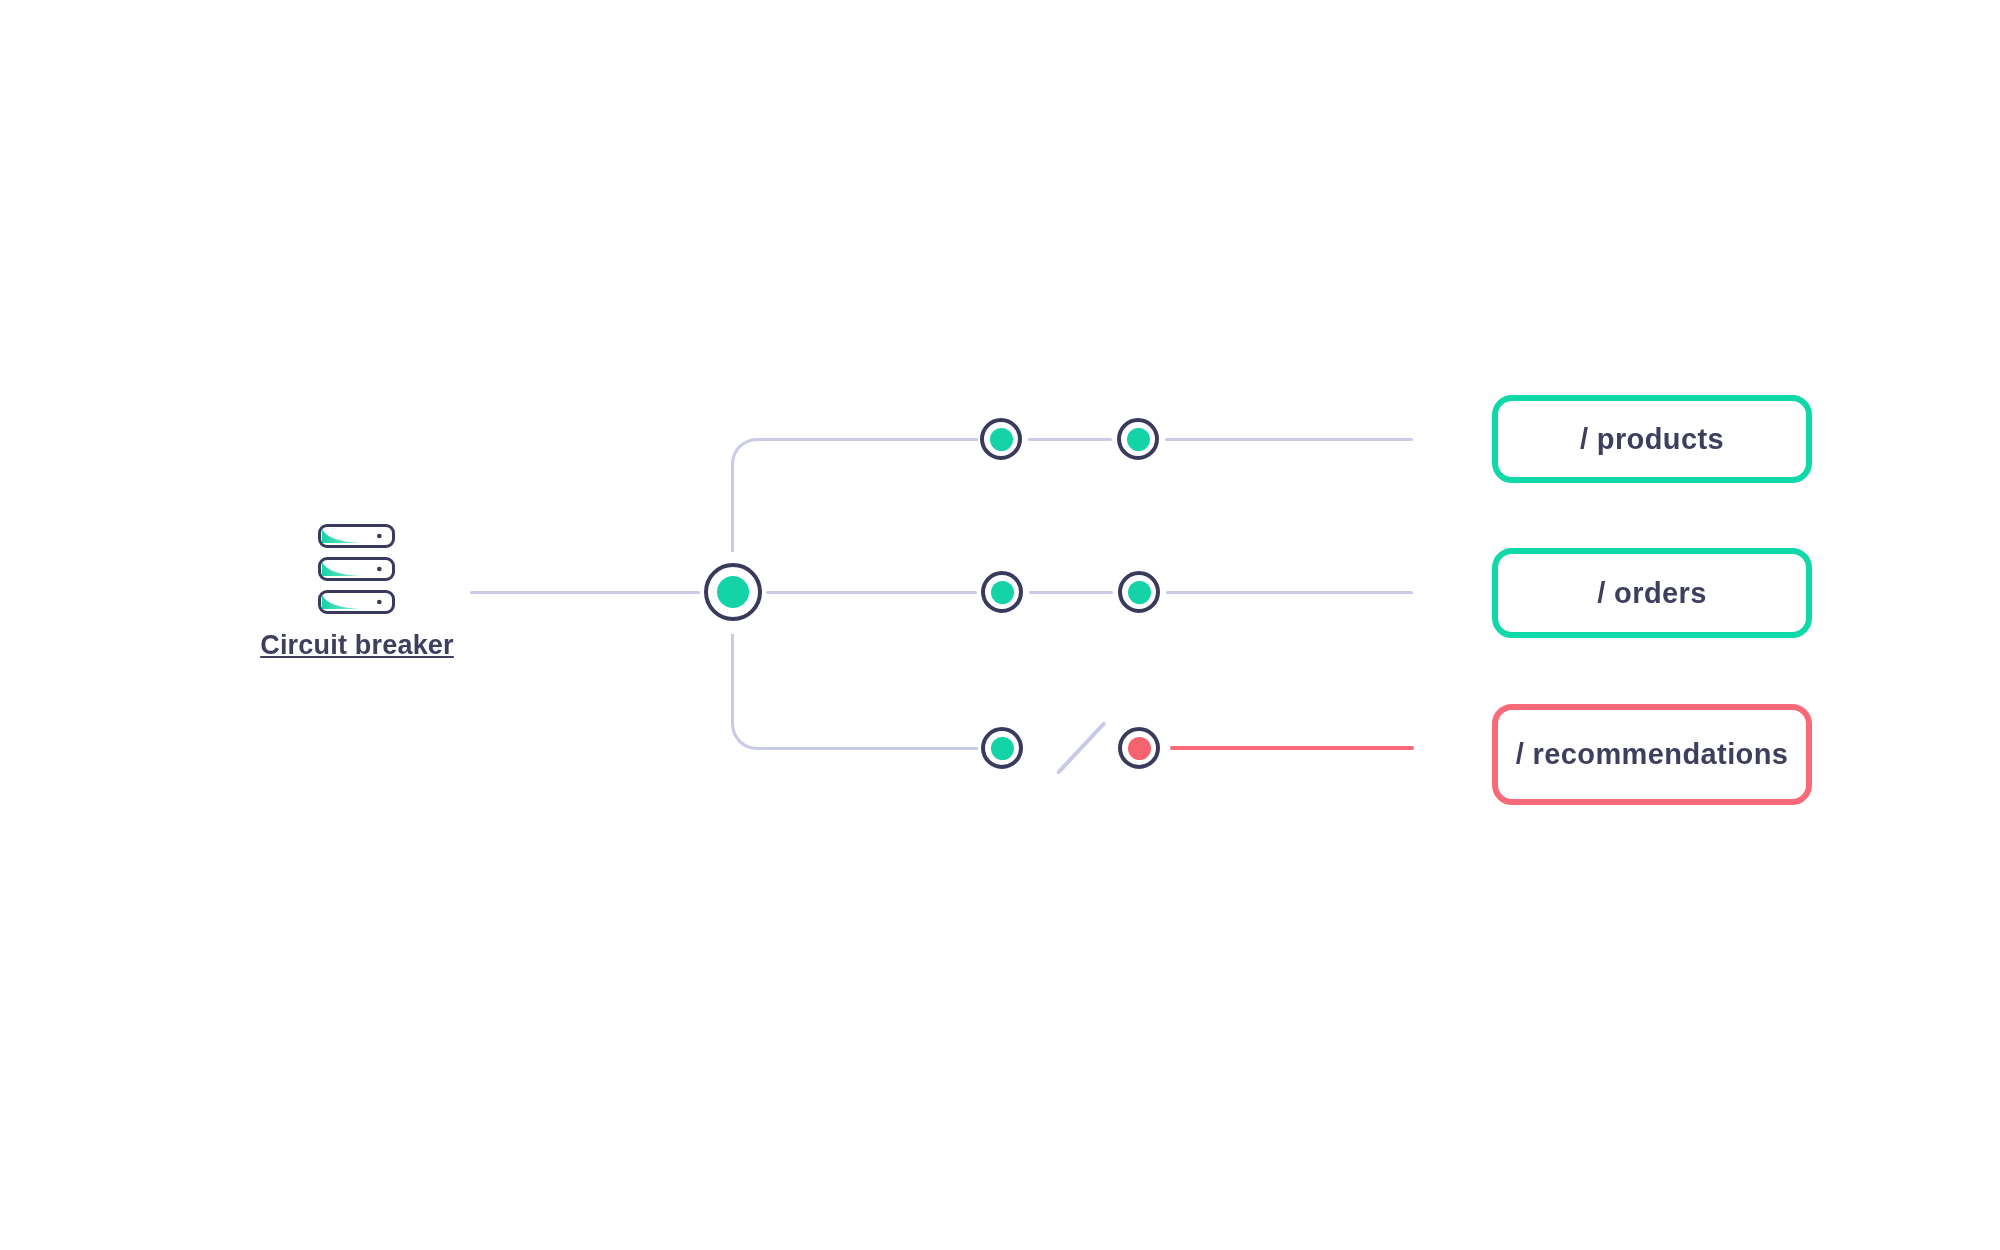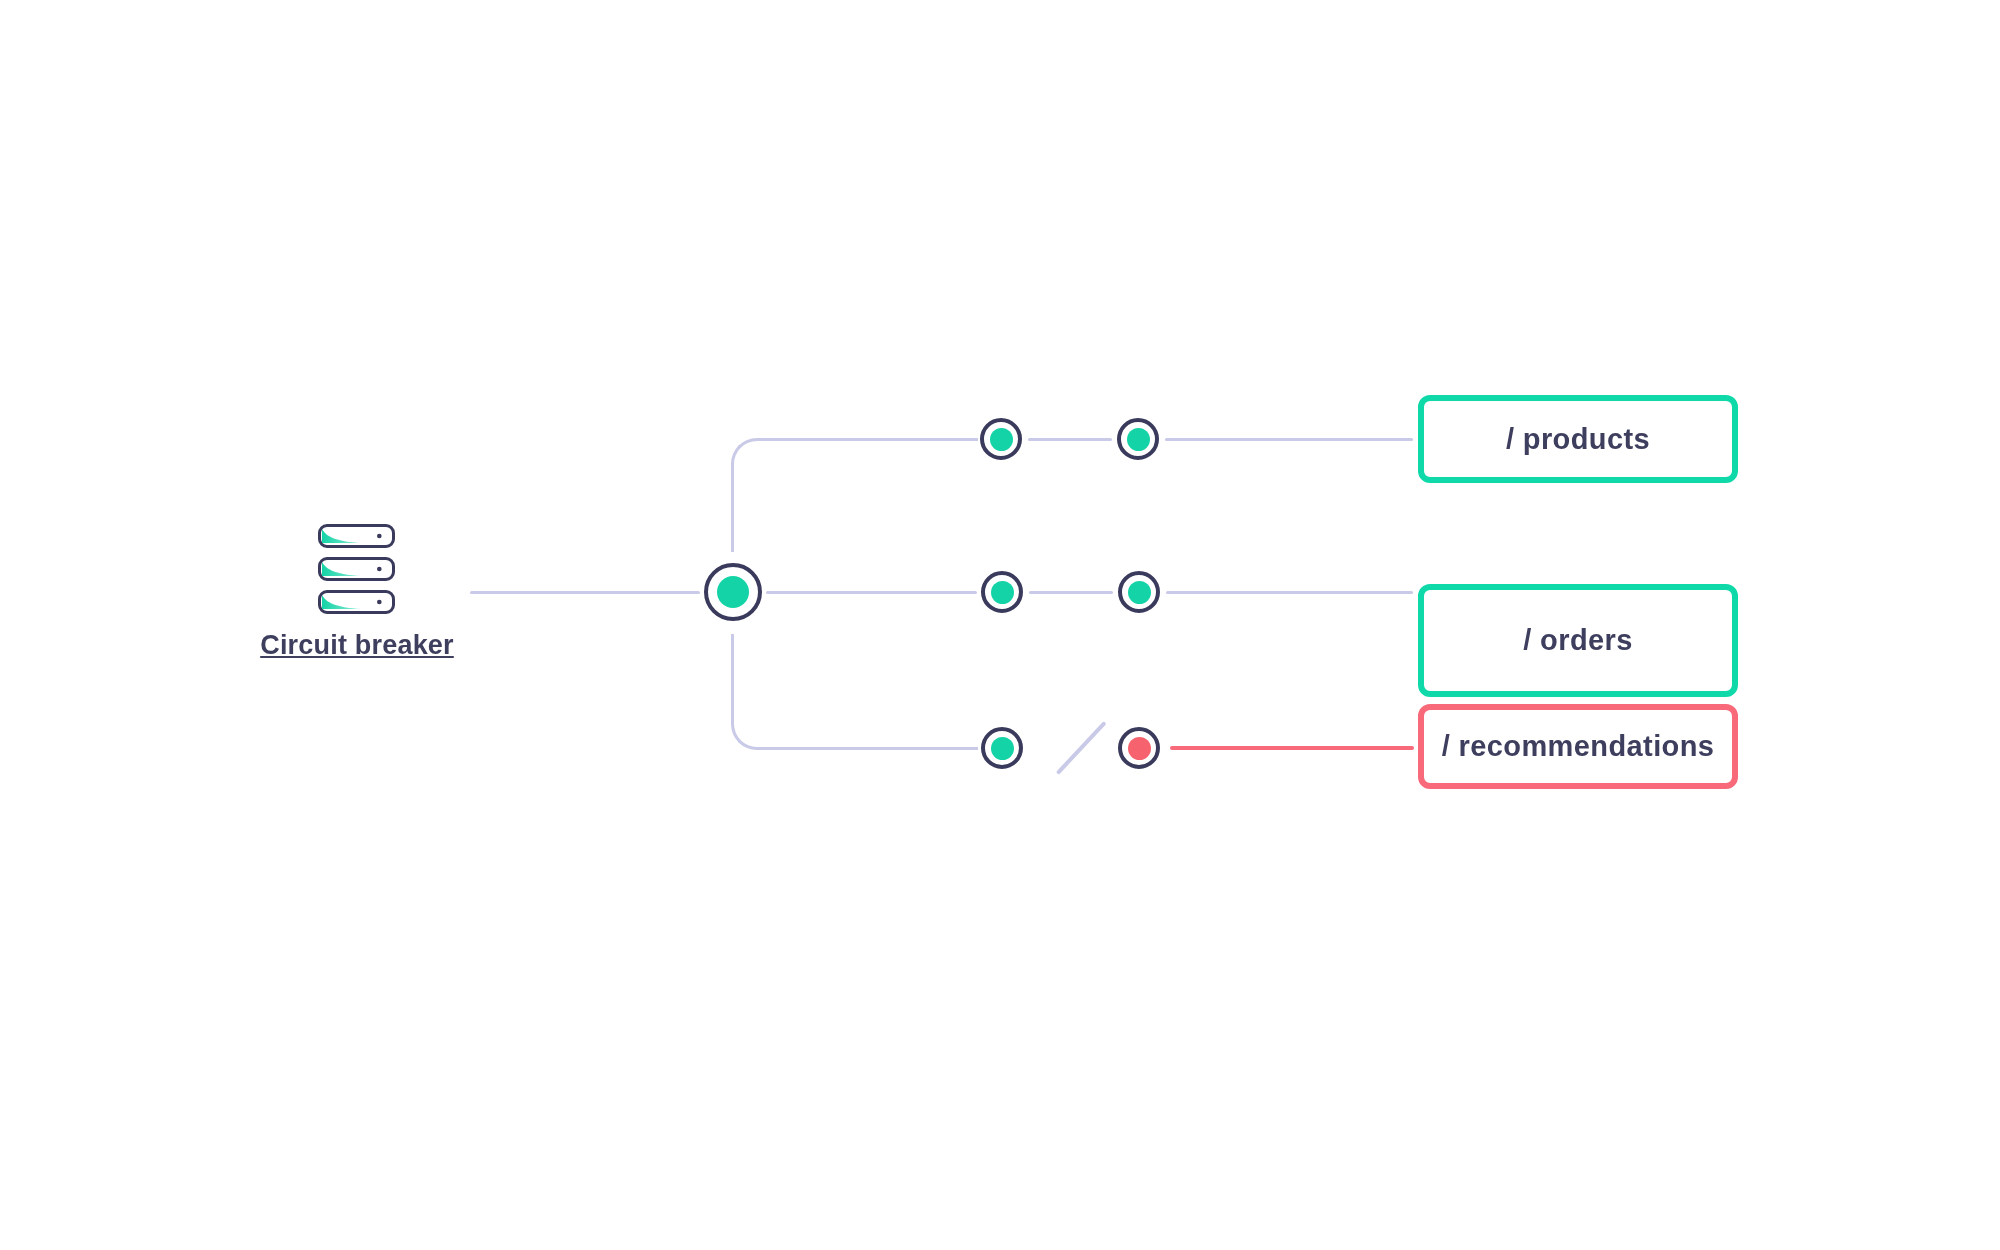--- a/index.html
+++ b/index.html
@@ -31,28 +31,28 @@
   .node{position:absolute;box-sizing:border-box;background:#fff;border-radius:50%;
     border:4.5px solid var(--navy,#3a3a5c);display:flex;align-items:center;justify-content:center;}
   .node.hub{left:704px;top:563px;width:58px;height:58px;}
   .node.small{width:42px;height:42px;}
   .dot{border-radius:50%;background:var(--green,#14d3a6);}
   .hub .dot{width:32px;height:32px;}
   .small .dot{width:23px;height:23px;}
   .dot.red{background:var(--red,#f7626f);}
 
   
-  .endpoint{position:absolute;left:1418px;width:320px;box-sizing:border-box;background:#fff;
-    border-radius:12px;display:flex;align-items:center;justify-content:center;
+  .endpoint{position:absolute;left:1492px;width:320px;box-sizing:border-box;background:#fff;
+    border-radius:20px;display:flex;align-items:center;justify-content:center;
     font-size:29px;font-weight:600;color:var(--text-dark,#3e3e5e);letter-spacing:0.4px;}
   .endpoint.ok{border:6px solid var(--green-accent,#10d9a9);}
   .endpoint.tripped{border:6px solid var(--red-accent,#f8697a);}
   .endpoint.p1{top:395px;height:88px;}
-  .endpoint.p2{top:548px;height:113px;margin-top:36px;}
-  .endpoint.p3{top:704px;height:85px;}
+  .endpoint.p2{top:548px;height:90px;}
+  .endpoint.p3{top:704px;height:101px;}
 
   
   .annotation{position:absolute;left:872px;top:808px;width:400px;text-align:center;
     font-size:18px;line-height:25px;color:var(--text-muted,#4c4c6e);}
 </style>
 </head>
 <body style="--green: #14d3a6; --green-accent: #10d9a9; --red: #f7626f; --red-accent: #f8697a; --navy: #3a3a5c; --lavender: #c9c9e8; --text-dark: #3e3e5e; --text-muted: #4c4c6e;">
 
 <div class="canvas">
 

